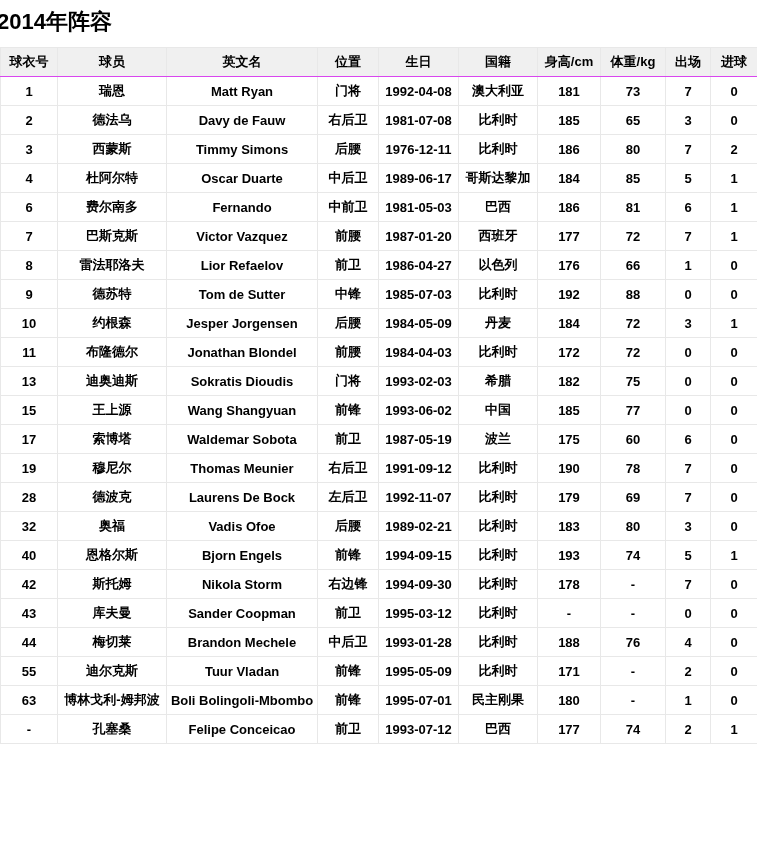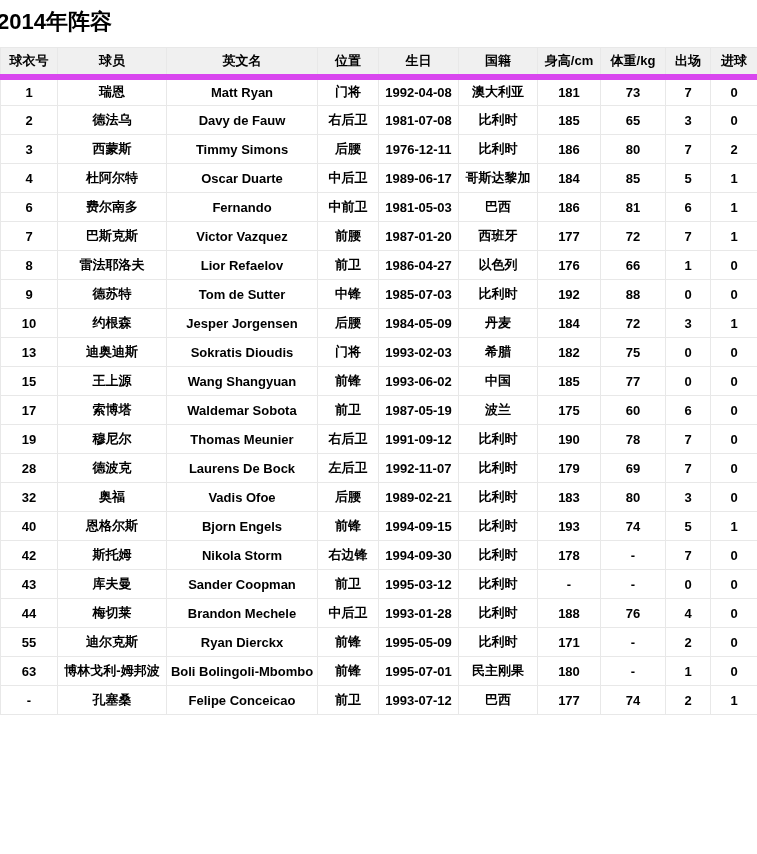--- a/index.html
+++ b/index.html
@@ -38,21 +38,21 @@
     font-size: 13px;
     font-weight: bold;
     color: #000000;
     height: 29px;
     padding: 0 2px;
     overflow: hidden;
     white-space: nowrap;
   }
   table.squad-table th {
     background: #f0f0f0;
-    border-bottom: 6px solid #d946ef;
+    border-bottom: 1px solid #d946ef;
   }
   table.squad-table td {
     background: #ffffff;
   }
 </style>
 </head>
 <body>
 
 <div class="page">
   <h1 class="page-title">2014年阵容</h1>
@@ -187,20 +187,32 @@
           <td>Jesper Jorgensen</td>
           <td>后腰</td>
           <td>1984-05-09</td>
           <td>丹麦</td>
           <td>184</td>
           <td>72</td>
           <td>3</td>
           <td>1</td>
         </tr>
         <tr>
+          <td>11</td>
+          <td>布隆德尔</td>
+          <td>Jonathan Blondel</td>
+          <td>前腰</td>
+          <td>1984-04-03</td>
+          <td>比利时</td>
+          <td>172</td>
+          <td>72</td>
+          <td>0</td>
+          <td>0</td>
+        </tr>
+        <tr>
           <td>13</td>
           <td>迪奥迪斯</td>
           <td>Sokratis Dioudis</td>
           <td>门将</td>
           <td>1993-02-03</td>
           <td>希腊</td>
           <td>182</td>
           <td>75</td>
           <td>0</td>
           <td>0</td>
@@ -309,21 +321,21 @@
           <td>1993-01-28</td>
           <td>比利时</td>
           <td>188</td>
           <td>76</td>
           <td>4</td>
           <td>0</td>
         </tr>
         <tr>
           <td>55</td>
           <td>迪尔克斯</td>
-          <td>Ryan Dierckx</td>
+          <td>Tuur Vladan</td>
           <td>前锋</td>
           <td>1995-05-09</td>
           <td>比利时</td>
           <td>171</td>
           <td>-</td>
           <td>2</td>
           <td>0</td>
         </tr>
         <tr>
           <td>63</td>

